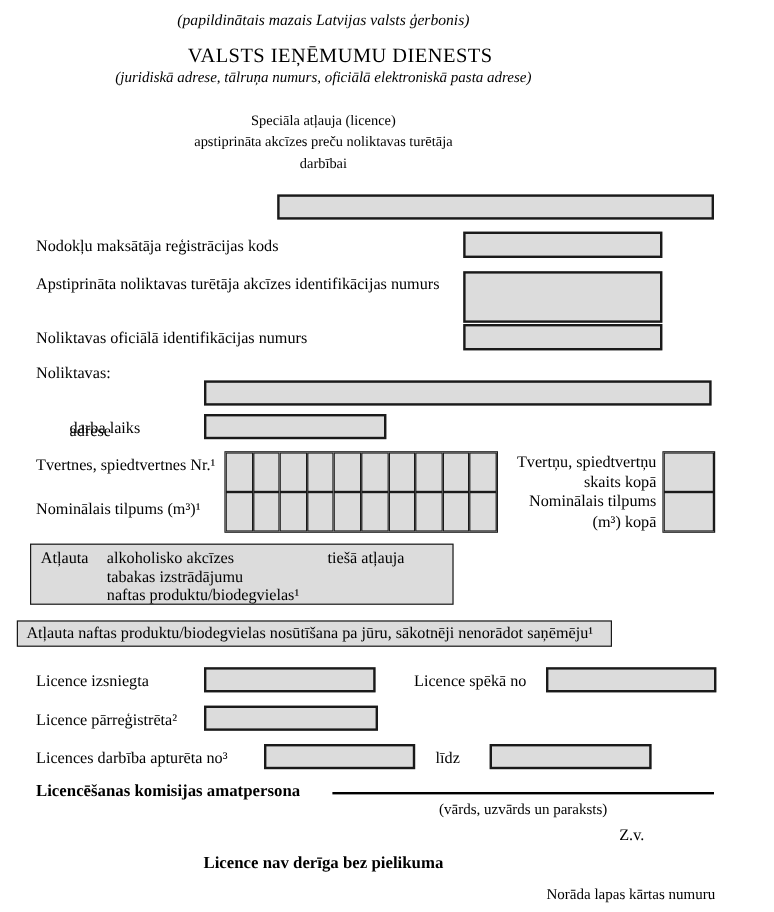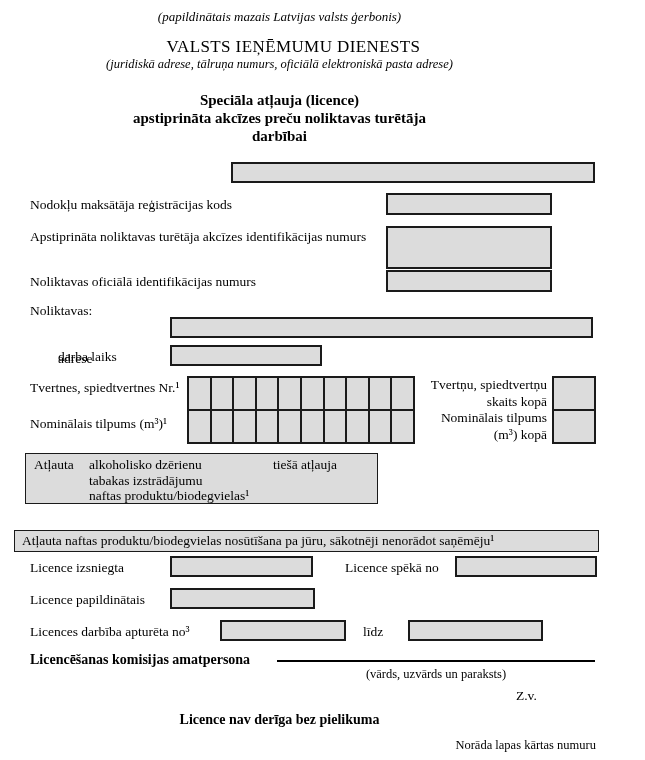--- a/index.html
+++ b/index.html
@@ -8,28 +8,28 @@
     --text:#000;
     --bg:#fff;
   }
   *{box-sizing:border-box;}
   body{margin:0;background:var(--bg);}
   .page{
     position:relative;width:645px;height:760px;background:var(--bg);
     color:var(--text);font-family:"Liberation Serif",serif;overflow:hidden;
   }
   .abs{position:absolute;}
-  .center{left:18px;width:523px;text-align:center;}
+  .center{left:8px;width:523px;text-align:center;}
   .italic{font-style:italic;}
   .bold{font-weight:bold;}
   .fs12{font-size:12.5px;}
   .fs13{font-size:13px;}
   .lbl{font-size:13.5px;line-height:16px;}
   .org{font-size:17px;letter-spacing:.4px;}
-  .title{font-size:15px;font-weight:bold;line-height:18px;}
+  .title{font-size:12px;font-weight:normal;line-height:18px;}
   .box{
     position:absolute;background:var(--box-fill);
     border:2px solid var(--box-border);
   }
   .panel{
     position:absolute;background:var(--box-fill);
     border:1.5px solid var(--box-border);
   }
   .tg{position:absolute;left:187px;top:376px;width:228px;border:1px solid var(--box-border);}
   .tg-row{display:flex;height:33px;}
@@ -111,35 +111,35 @@
   </div>
 
   <div class="totals">
     <div class="totals-cell"></div>
     <div class="totals-cell"></div>
   </div>
 
   <div class="panel" style="left:25px;top:453px;width:353px;height:51px;">
     <span class="abs lbl" style="left:8px;top:3px;">Atļauta</span>
     <div class="abs lbl" style="left:63px;top:3px;line-height:15.5px;">
-      <div>alkoholisko dzērienu</div>
+      <div>alkoholisko akcīzes</div>
       <div>tabakas izstrādājumu</div>
       <div>naftas produktu/biodegvielas¹</div>
     </div>
     <span class="abs lbl" style="left:247px;top:3px;">tiešā atļauja</span>
   </div>
 
-  <div class="panel lbl" style="left:14px;top:517px;width:585px;height:22px;padding:2px 0 0 7px;margin-top:13px;">Atļauta naftas produktu/biodegvielas nosūtīšana pa jūru, sākotnēji nenorādot saņēmēju¹</div>
+  <div class="panel lbl" style="left:14px;top:517px;width:496px;height:22px;padding:2px 0 0 7px;">Atļauta naftas produktu/biodegvielas nosūtīšana pa jūru, sākotnēji nenorādot saņēmēju¹</div>
 
   <div class="abs lbl" style="left:30px;top:560px;">Licence izsniegta</div>
   <div class="box" style="left:170px;top:556px;width:143px;height:21px;"></div>
   <div class="abs lbl" style="left:345px;top:560px;">Licence spēkā no</div>
   <div class="box" style="left:455px;top:556px;width:142px;height:21px;"></div>
 
-  <div class="abs lbl" style="left:30px;top:592px;">Licence papildinātais</div>
+  <div class="abs lbl" style="left:30px;top:592px;">Licence pārreģistrēta²</div>
   <div class="box" style="left:170px;top:588px;width:145px;height:21px;"></div>
 
   <div class="abs lbl" style="left:30px;top:624px;">Licences darbība apturēta no³</div>
   <div class="box" style="left:220px;top:620px;width:126px;height:21px;"></div>
   <div class="abs lbl" style="left:363px;top:624px;font-family:Liberation Serif, serif;">līdz</div>
   <div class="box" style="left:408px;top:620px;width:135px;height:21px;"></div>
 
   <div class="abs lbl bold" style="left:30px;top:652px;font-size:14px;">Licencēšanas komisijas amatpersona</div>
   <div class="sig-line"></div>
   <div class="abs fs12" style="left:277px;top:667px;width:318px;text-align:center;">(vārds, uzvārds un paraksts)</div>

